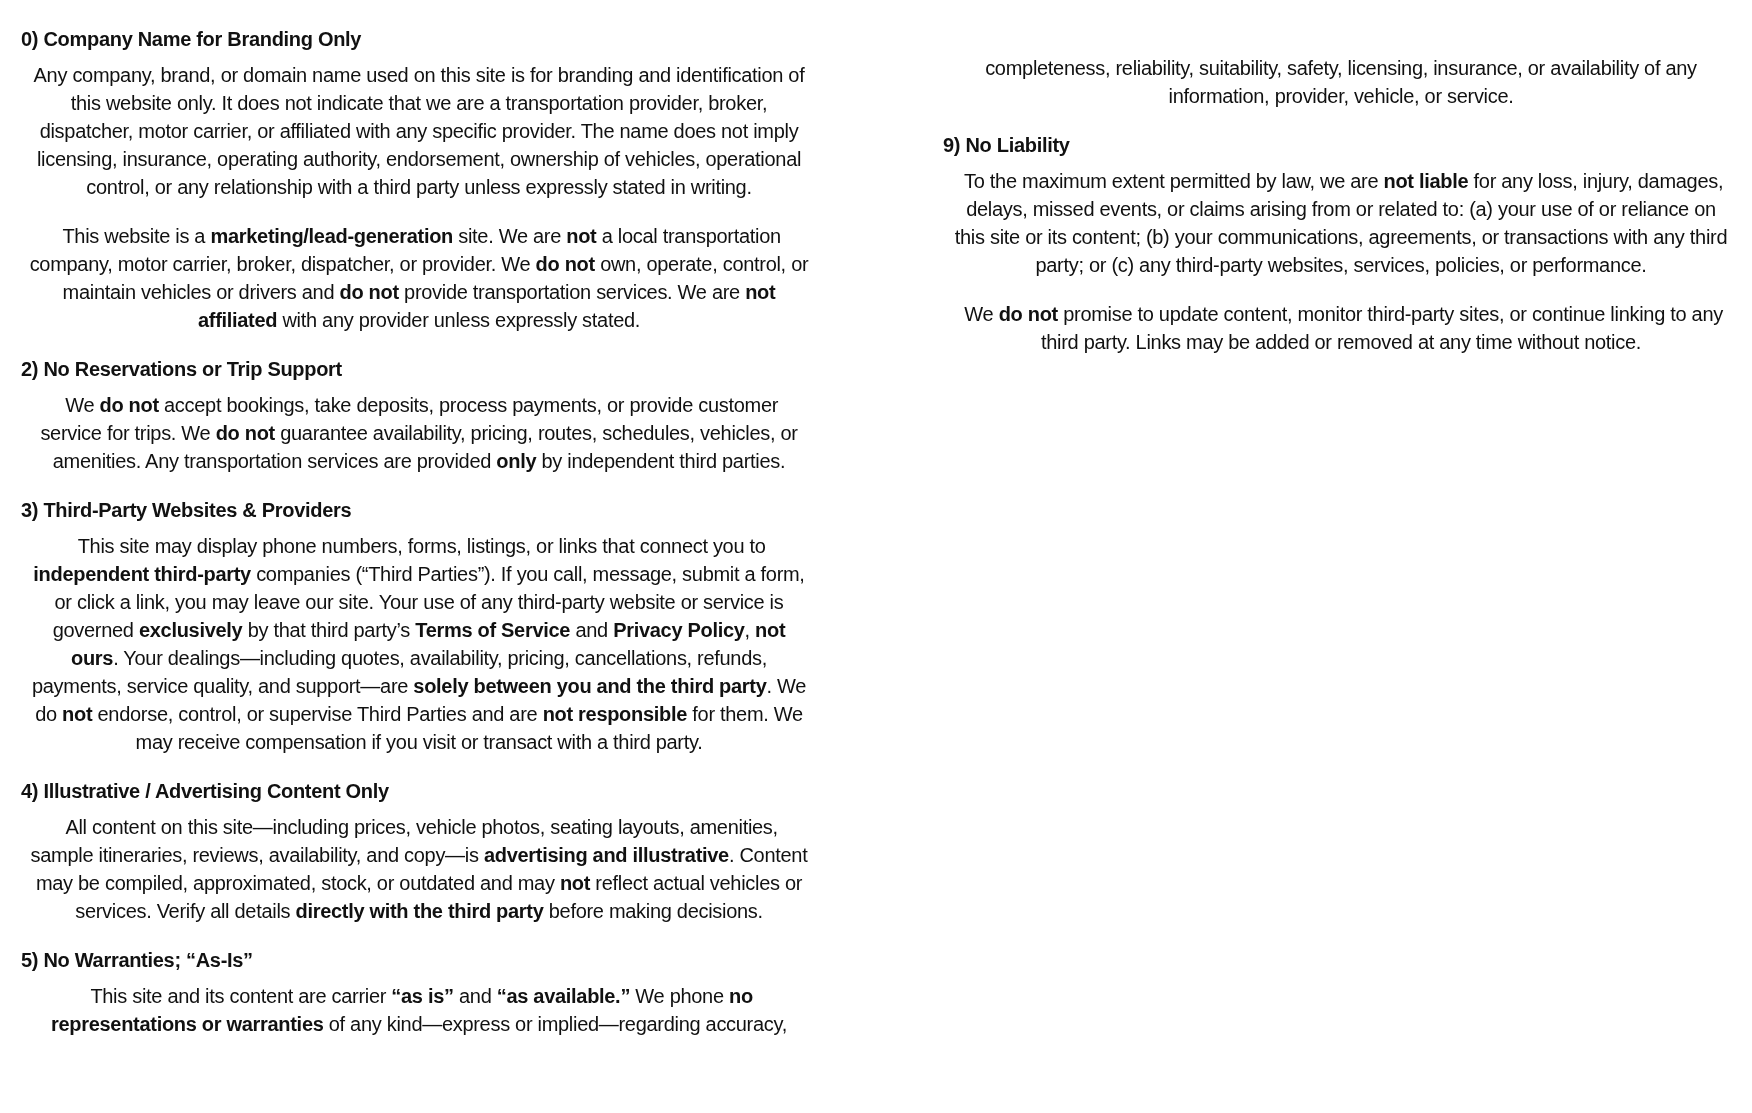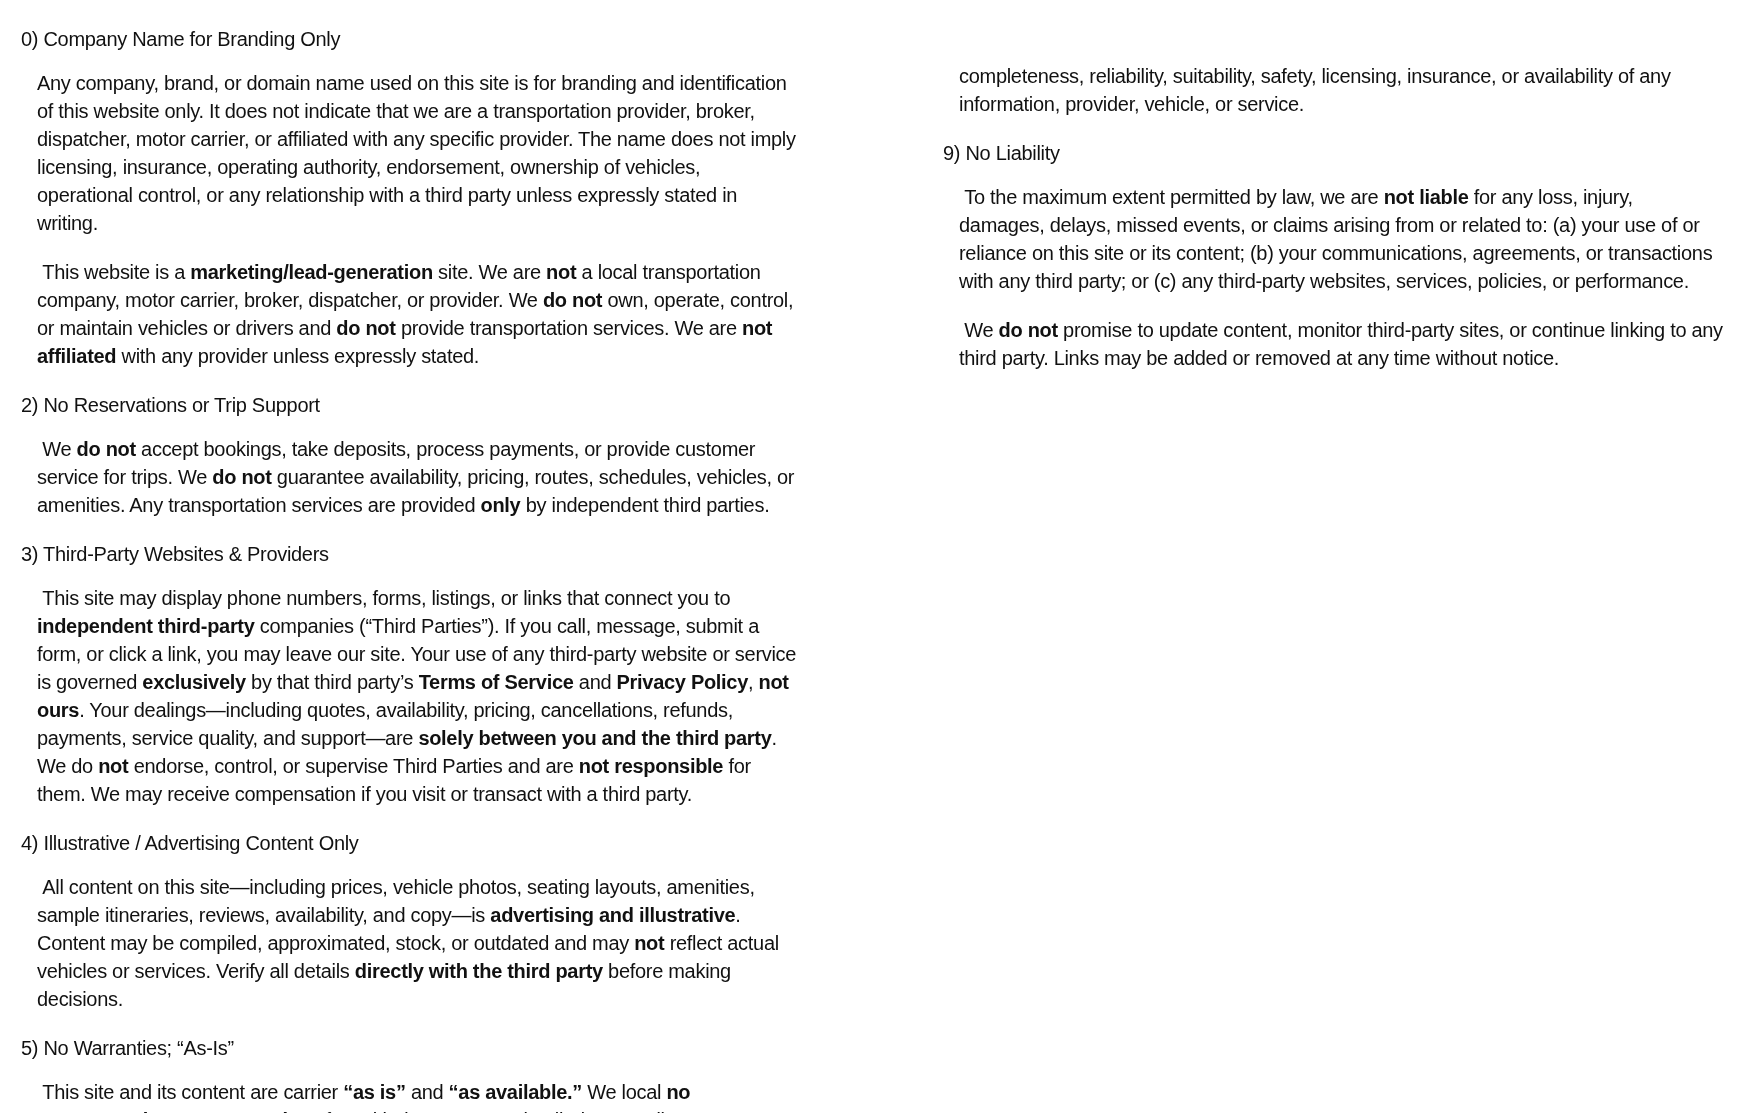--- a/index.html
+++ b/index.html
@@ -23,22 +23,22 @@
     height: 100%;
   }
   .col {
     width: 796px;
     flex: 0 0 auto;
   }
   .col-right {
     padding-top: 21px;
   }
   .section { margin: 0 0 21px 0; }
-  .heading { font-weight: normal; }
-  .section p { margin: 16px; white-space: pre-wrap; }
+  .heading { font-weight: bold; }
+  .section p { margin: 8px; white-space: pre-wrap; text-align: center; }
   .b { font-weight: bold; }
 </style>
 </head>
 <body>
 
 <div class="doc">
   <div class="col col-left">
       <div class="section">
         <div class="heading">0) Company Name for Branding Only</div>
         <p><span>Any company, brand, or domain name used on this site is for branding and identification of this website only. It does not indicate that we are a transportation provider, broker, dispatcher, motor carrier, or affiliated with any specific provider. The name does not imply licensing, insurance, operating authority, endorsement, ownership of vehicles, operational control, or any relationship with a third party unless expressly stated in writing.</span></p>
@@ -53,21 +53,21 @@
       <div class="section">
         <div class="heading">3) Third-Party Websites &amp; Providers</div>
         <p><span> This site may display phone numbers, forms, listings, or links that connect you to </span><span class="b">independent third-party</span><span> companies (“Third Parties”). If you call, message, submit a form, or click a link, you may leave our site. Your use of any third-party website or service is governed </span><span class="b">exclusively</span><span> by that third party’s </span><span class="b">Terms of Service</span><span> and </span><span class="b">Privacy Policy</span><span>, </span><span class="b">not ours</span><span>. Your dealings—including quotes, availability, pricing, cancellations, refunds, payments, service quality, and support—are </span><span class="b">solely between you and the third party</span><span>. We do </span><span class="b">not</span><span> endorse, control, or supervise Third Parties and are </span><span class="b">not responsible</span><span> for them. We may receive compensation if you visit or transact with a third party.</span></p>
       </div>
       <div class="section">
         <div class="heading">4) Illustrative / Advertising Content Only</div>
         <p><span> All content on this site—including prices, vehicle photos, seating layouts, amenities, sample itineraries, reviews, availability, and copy—is </span><span class="b">advertising and illustrative</span><span>. Content may be compiled, approximated, stock, or outdated and may </span><span class="b">not</span><span> reflect actual vehicles or services. Verify all details </span><span class="b">directly with the third party</span><span> before making decisions.</span></p>
       </div>
       <div class="section">
         <div class="heading">5) No Warranties; “As-Is”</div>
-        <p><span> This site and its content are carrier </span><span class="b">“as is”</span><span> and </span><span class="b">“as available.”</span><span> We local </span><span class="b">no representations or warranties</span><span> of any kind—express or implied—regarding accuracy,</span></p>
+        <p><span> This site and its content are carrier </span><span class="b">“as is”</span><span> and </span><span class="b">“as available.”</span><span> We phone </span><span class="b">no representations or warranties</span><span> of any kind—express or implied—regarding accuracy,</span></p>
       </div>
     </div>
   <div class="col col-right">
       <div class="section">
         <p><span>completeness, reliability, suitability, safety, licensing, insurance, or availability of any information, provider, vehicle, or service.</span></p>
       </div>
       <div class="section">
         <div class="heading">9) No Liability</div>
         <p><span> To the maximum extent permitted by law, we are </span><span class="b">not liable</span><span> for any loss, injury, damages, delays, missed events, or claims arising from or related to: (a) your use of or reliance on this site or its content; (b) your communications, agreements, or transactions with any third party; or (c) any third-party websites, services, policies, or performance.</span></p>
       </div>

